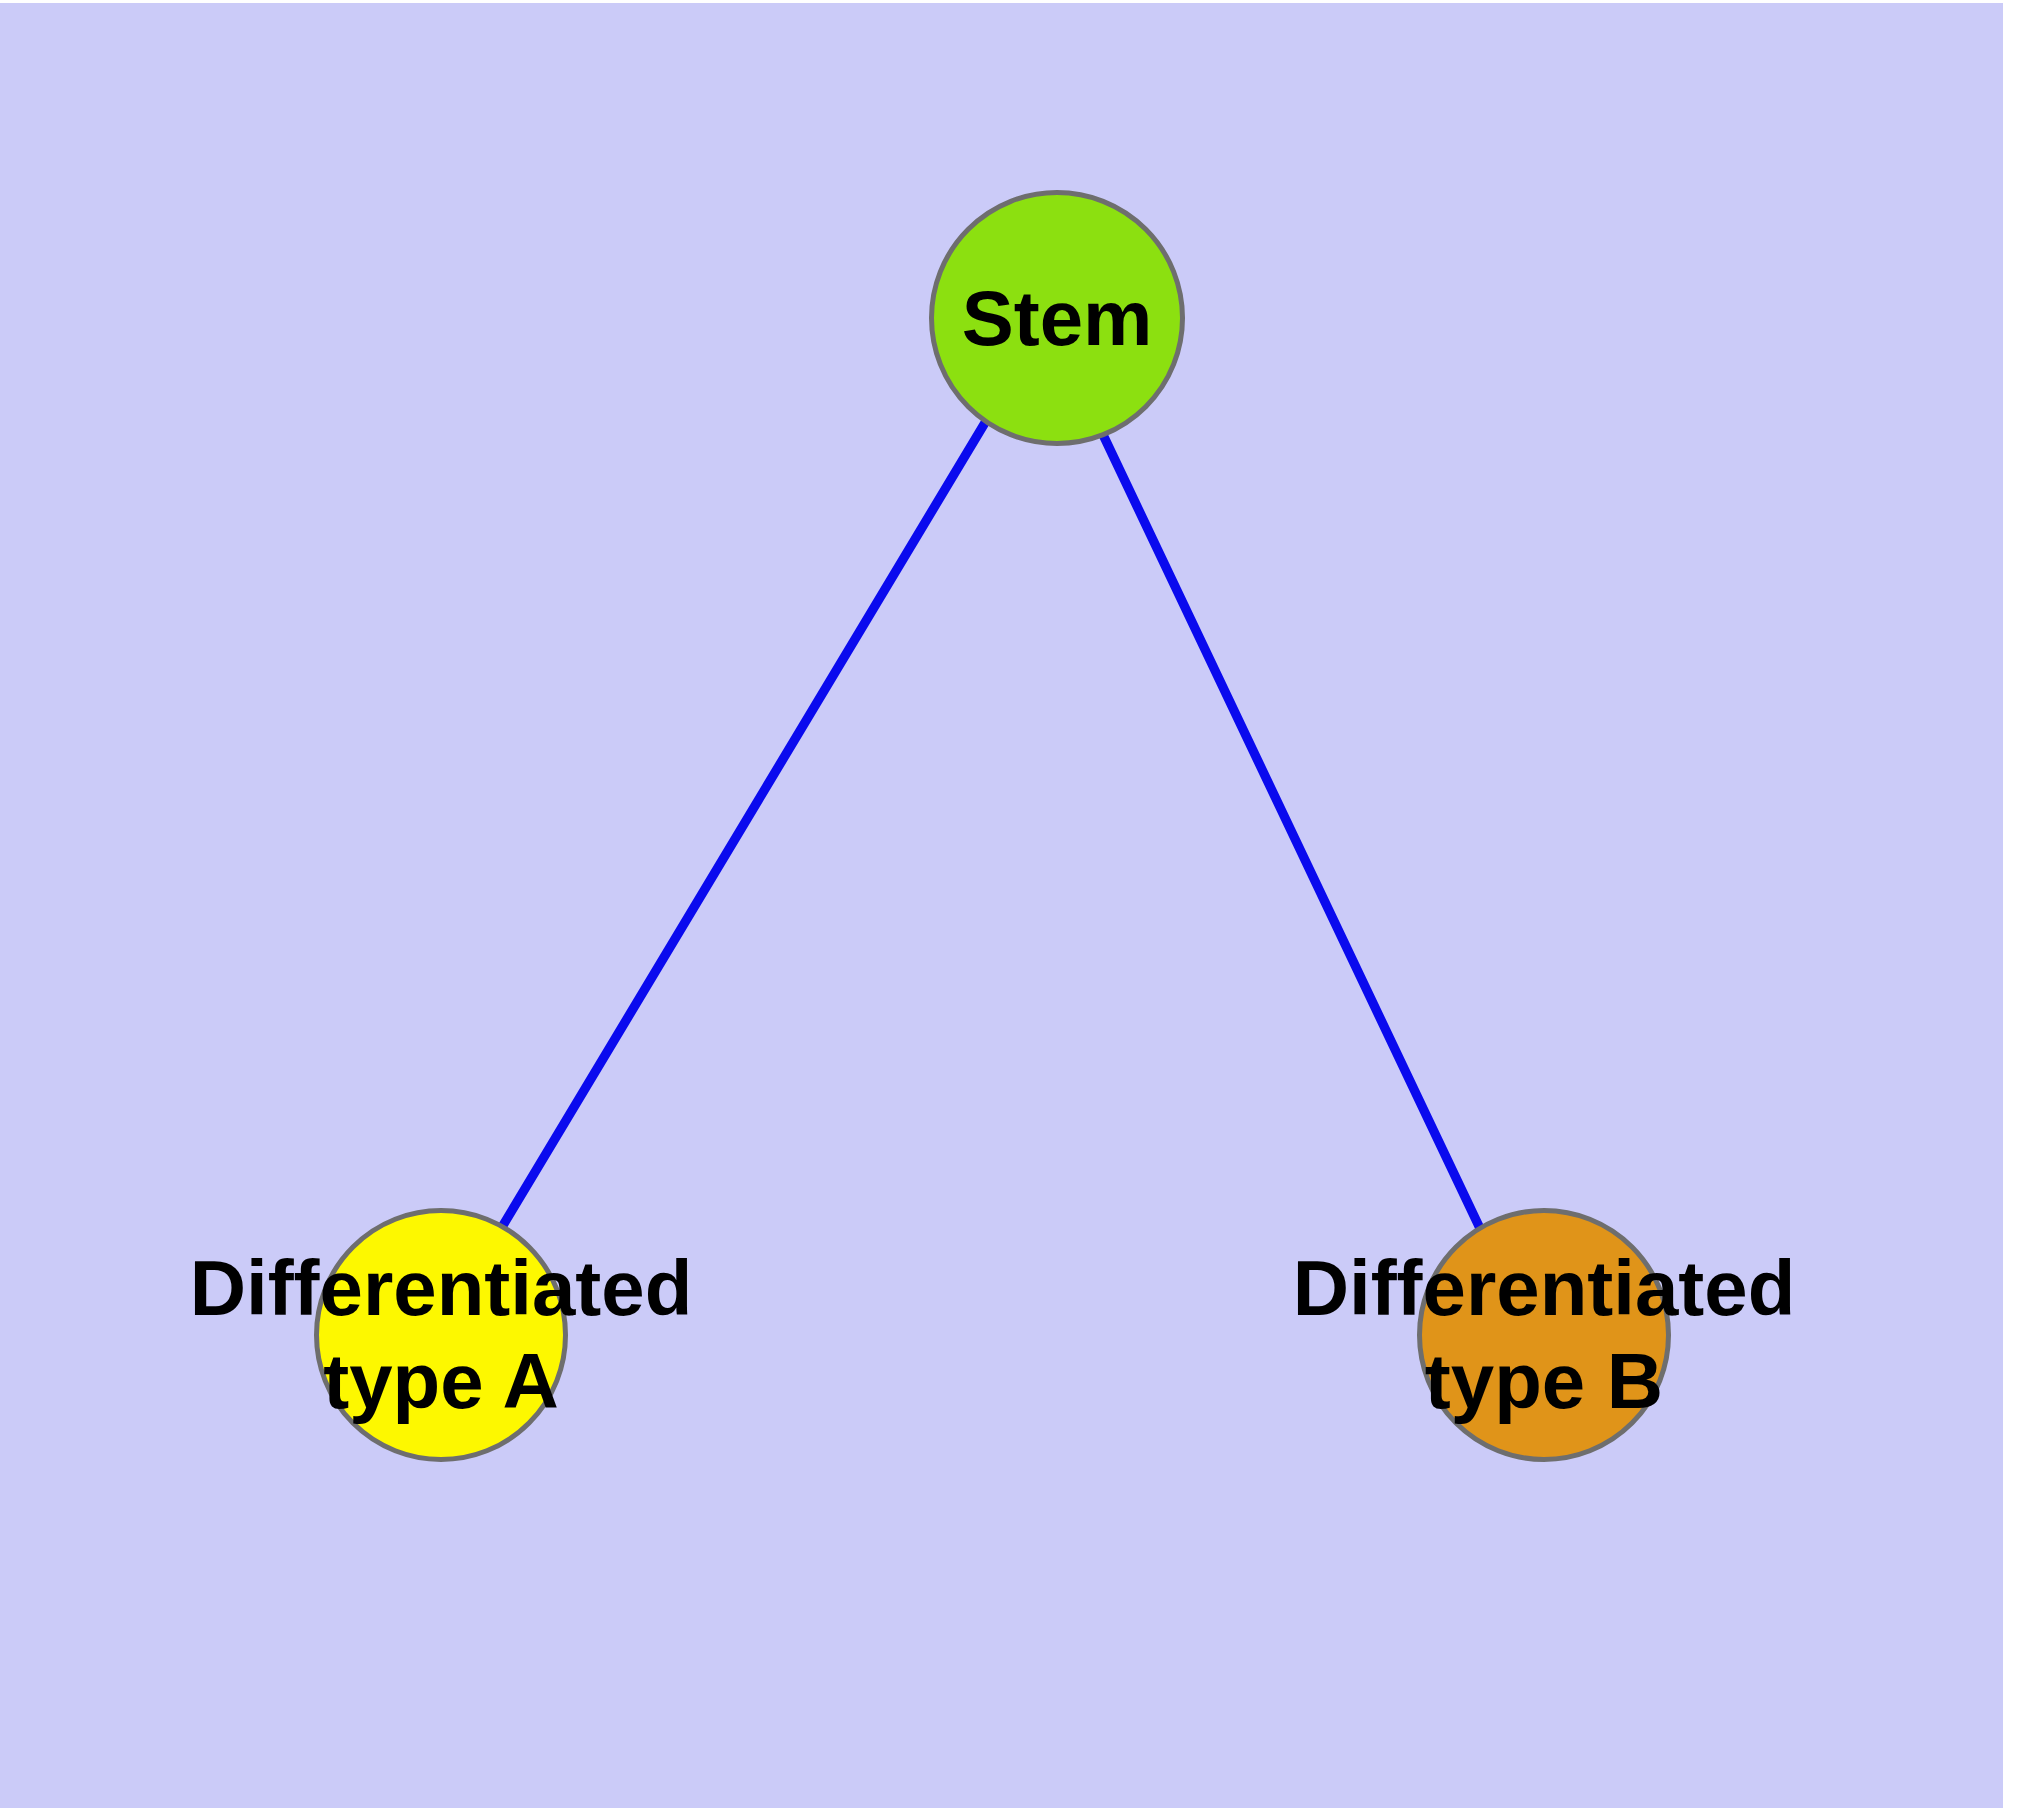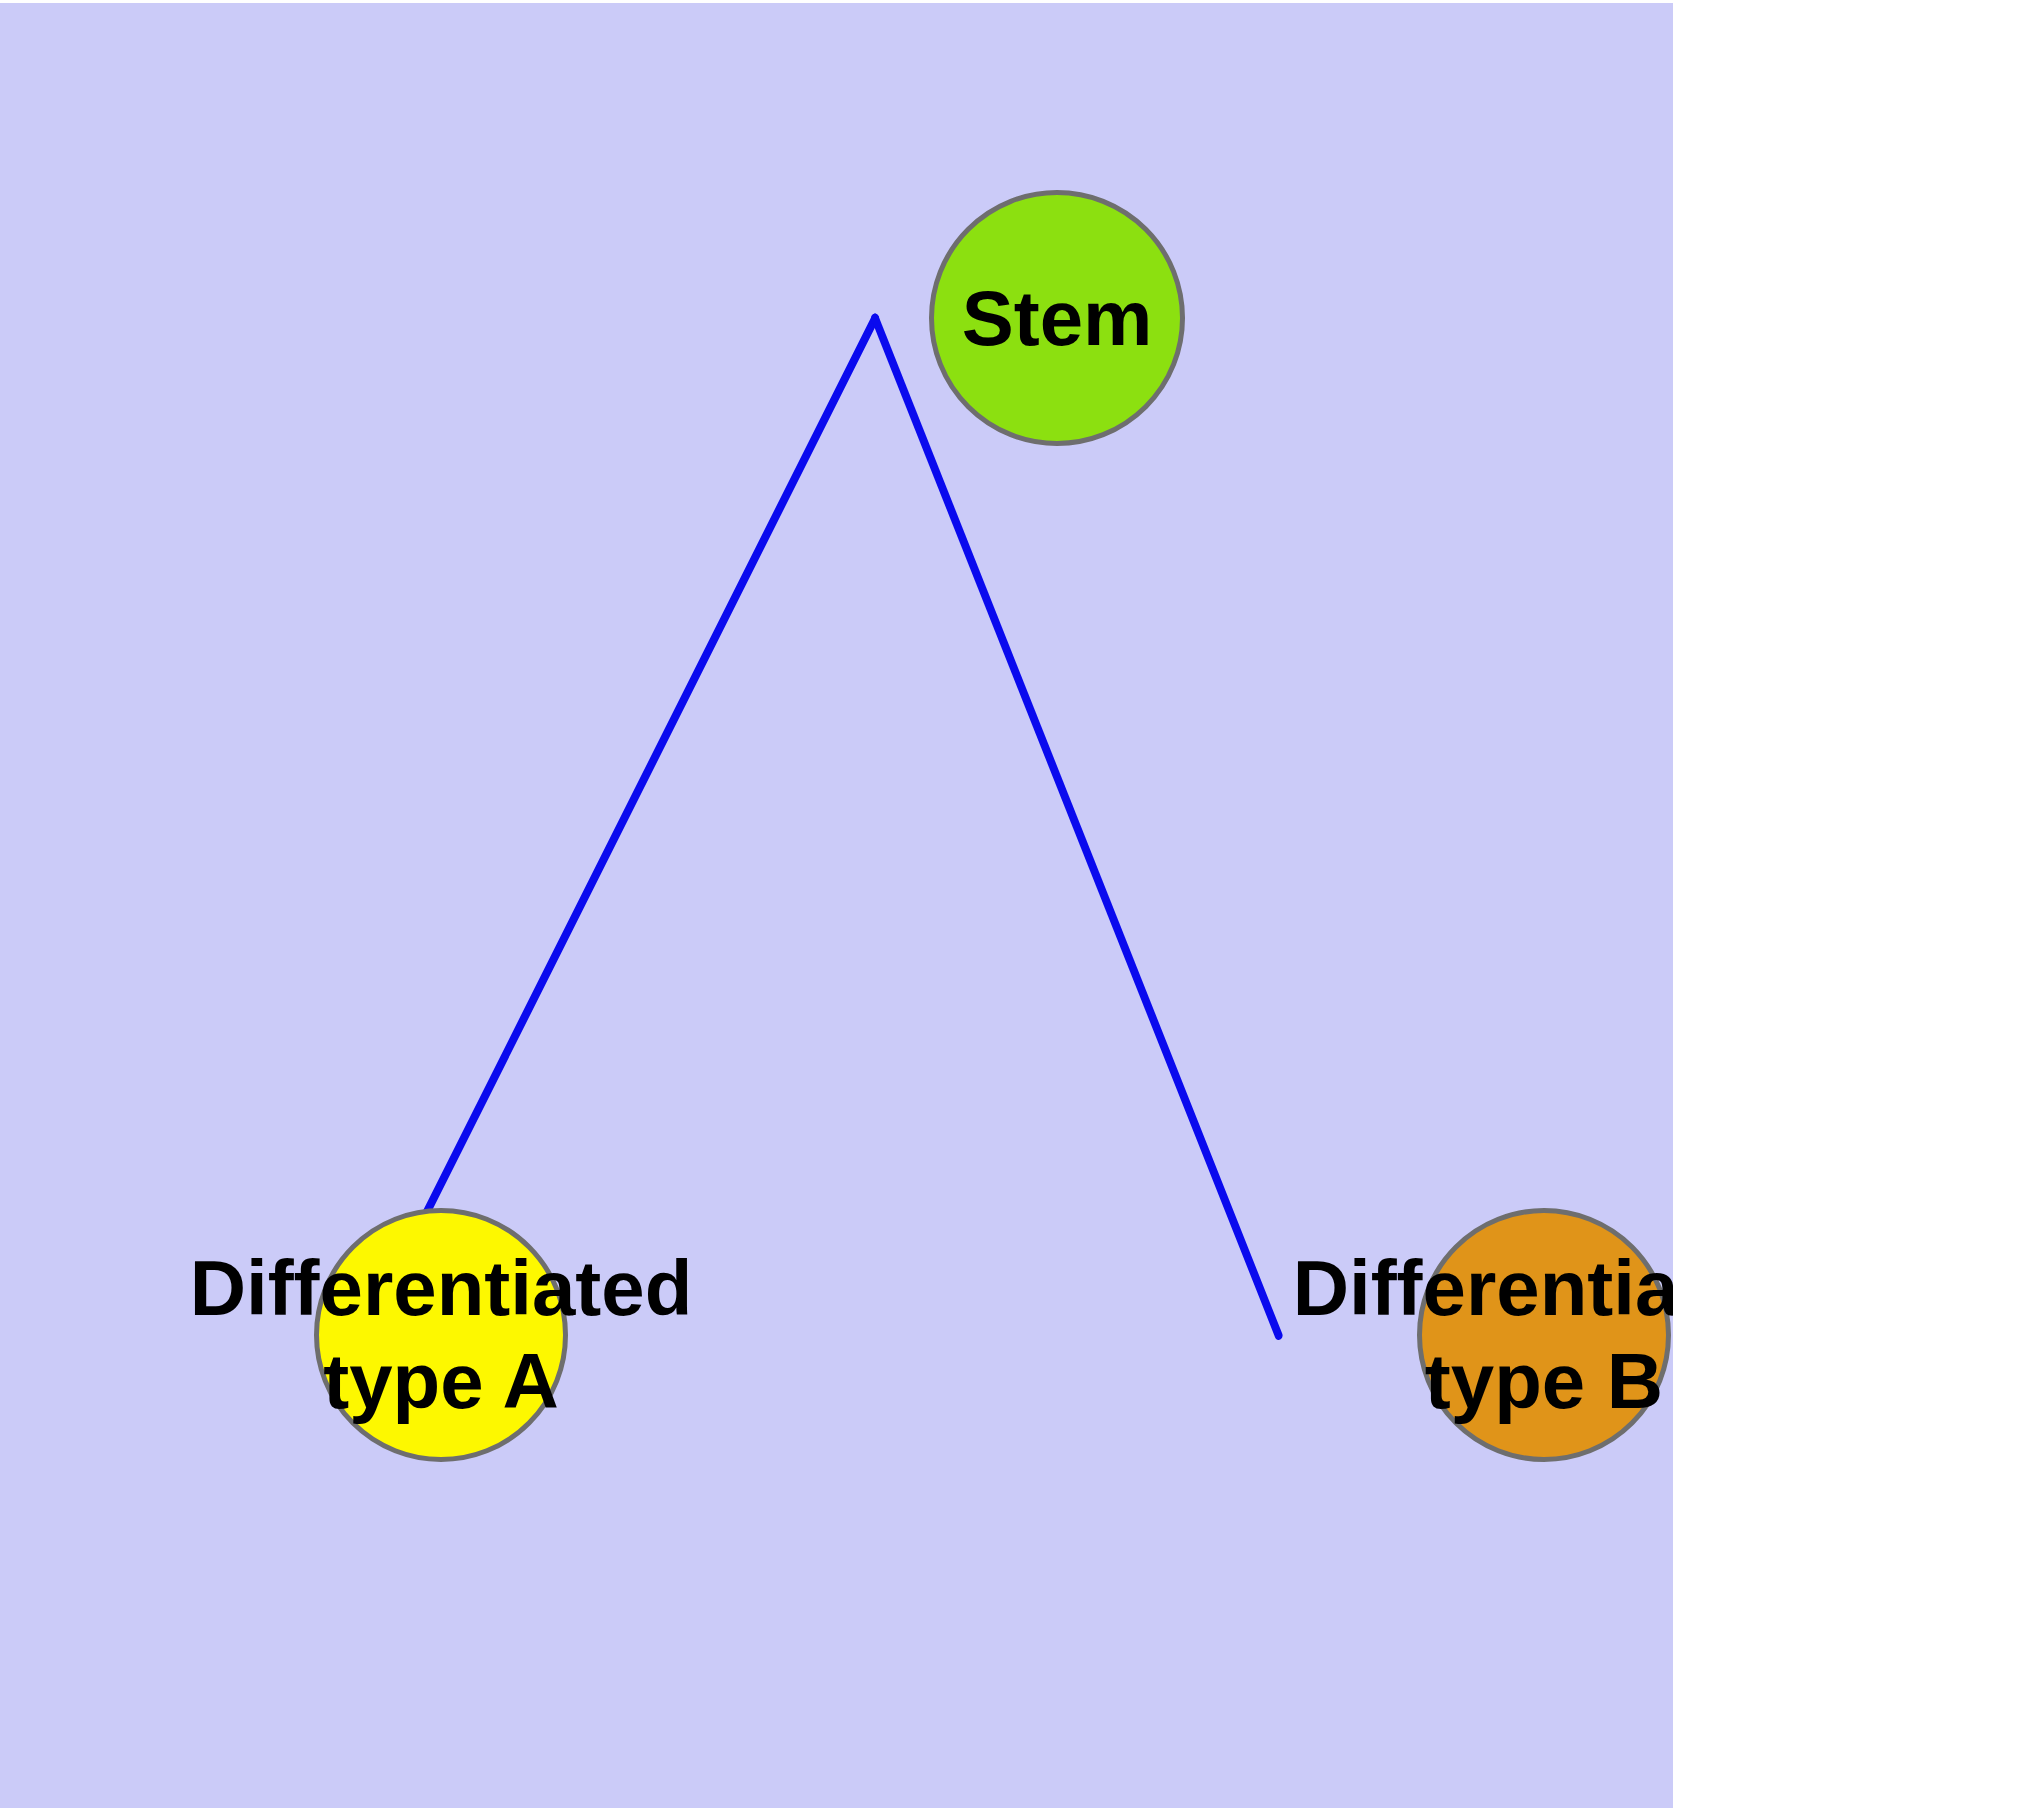--- a/index.html
+++ b/index.html
@@ -3,21 +3,21 @@
 <meta charset="utf-8">
 <style>
   html, body {
     margin: 0;
     padding: 0;
     background: #ffffff;
     font-family: "Liberation Sans", sans-serif;
   }
   .stage {
     position: relative;
-    width: 1673px;
+    width: 2003px;
     height: 1812px;
     background: #ffffff;
     overflow: hidden;
   }
   .canvas {
     position: absolute;
     left: 0;
     right: 0;
     top: 2.5px;
     bottom: 4.2px;

